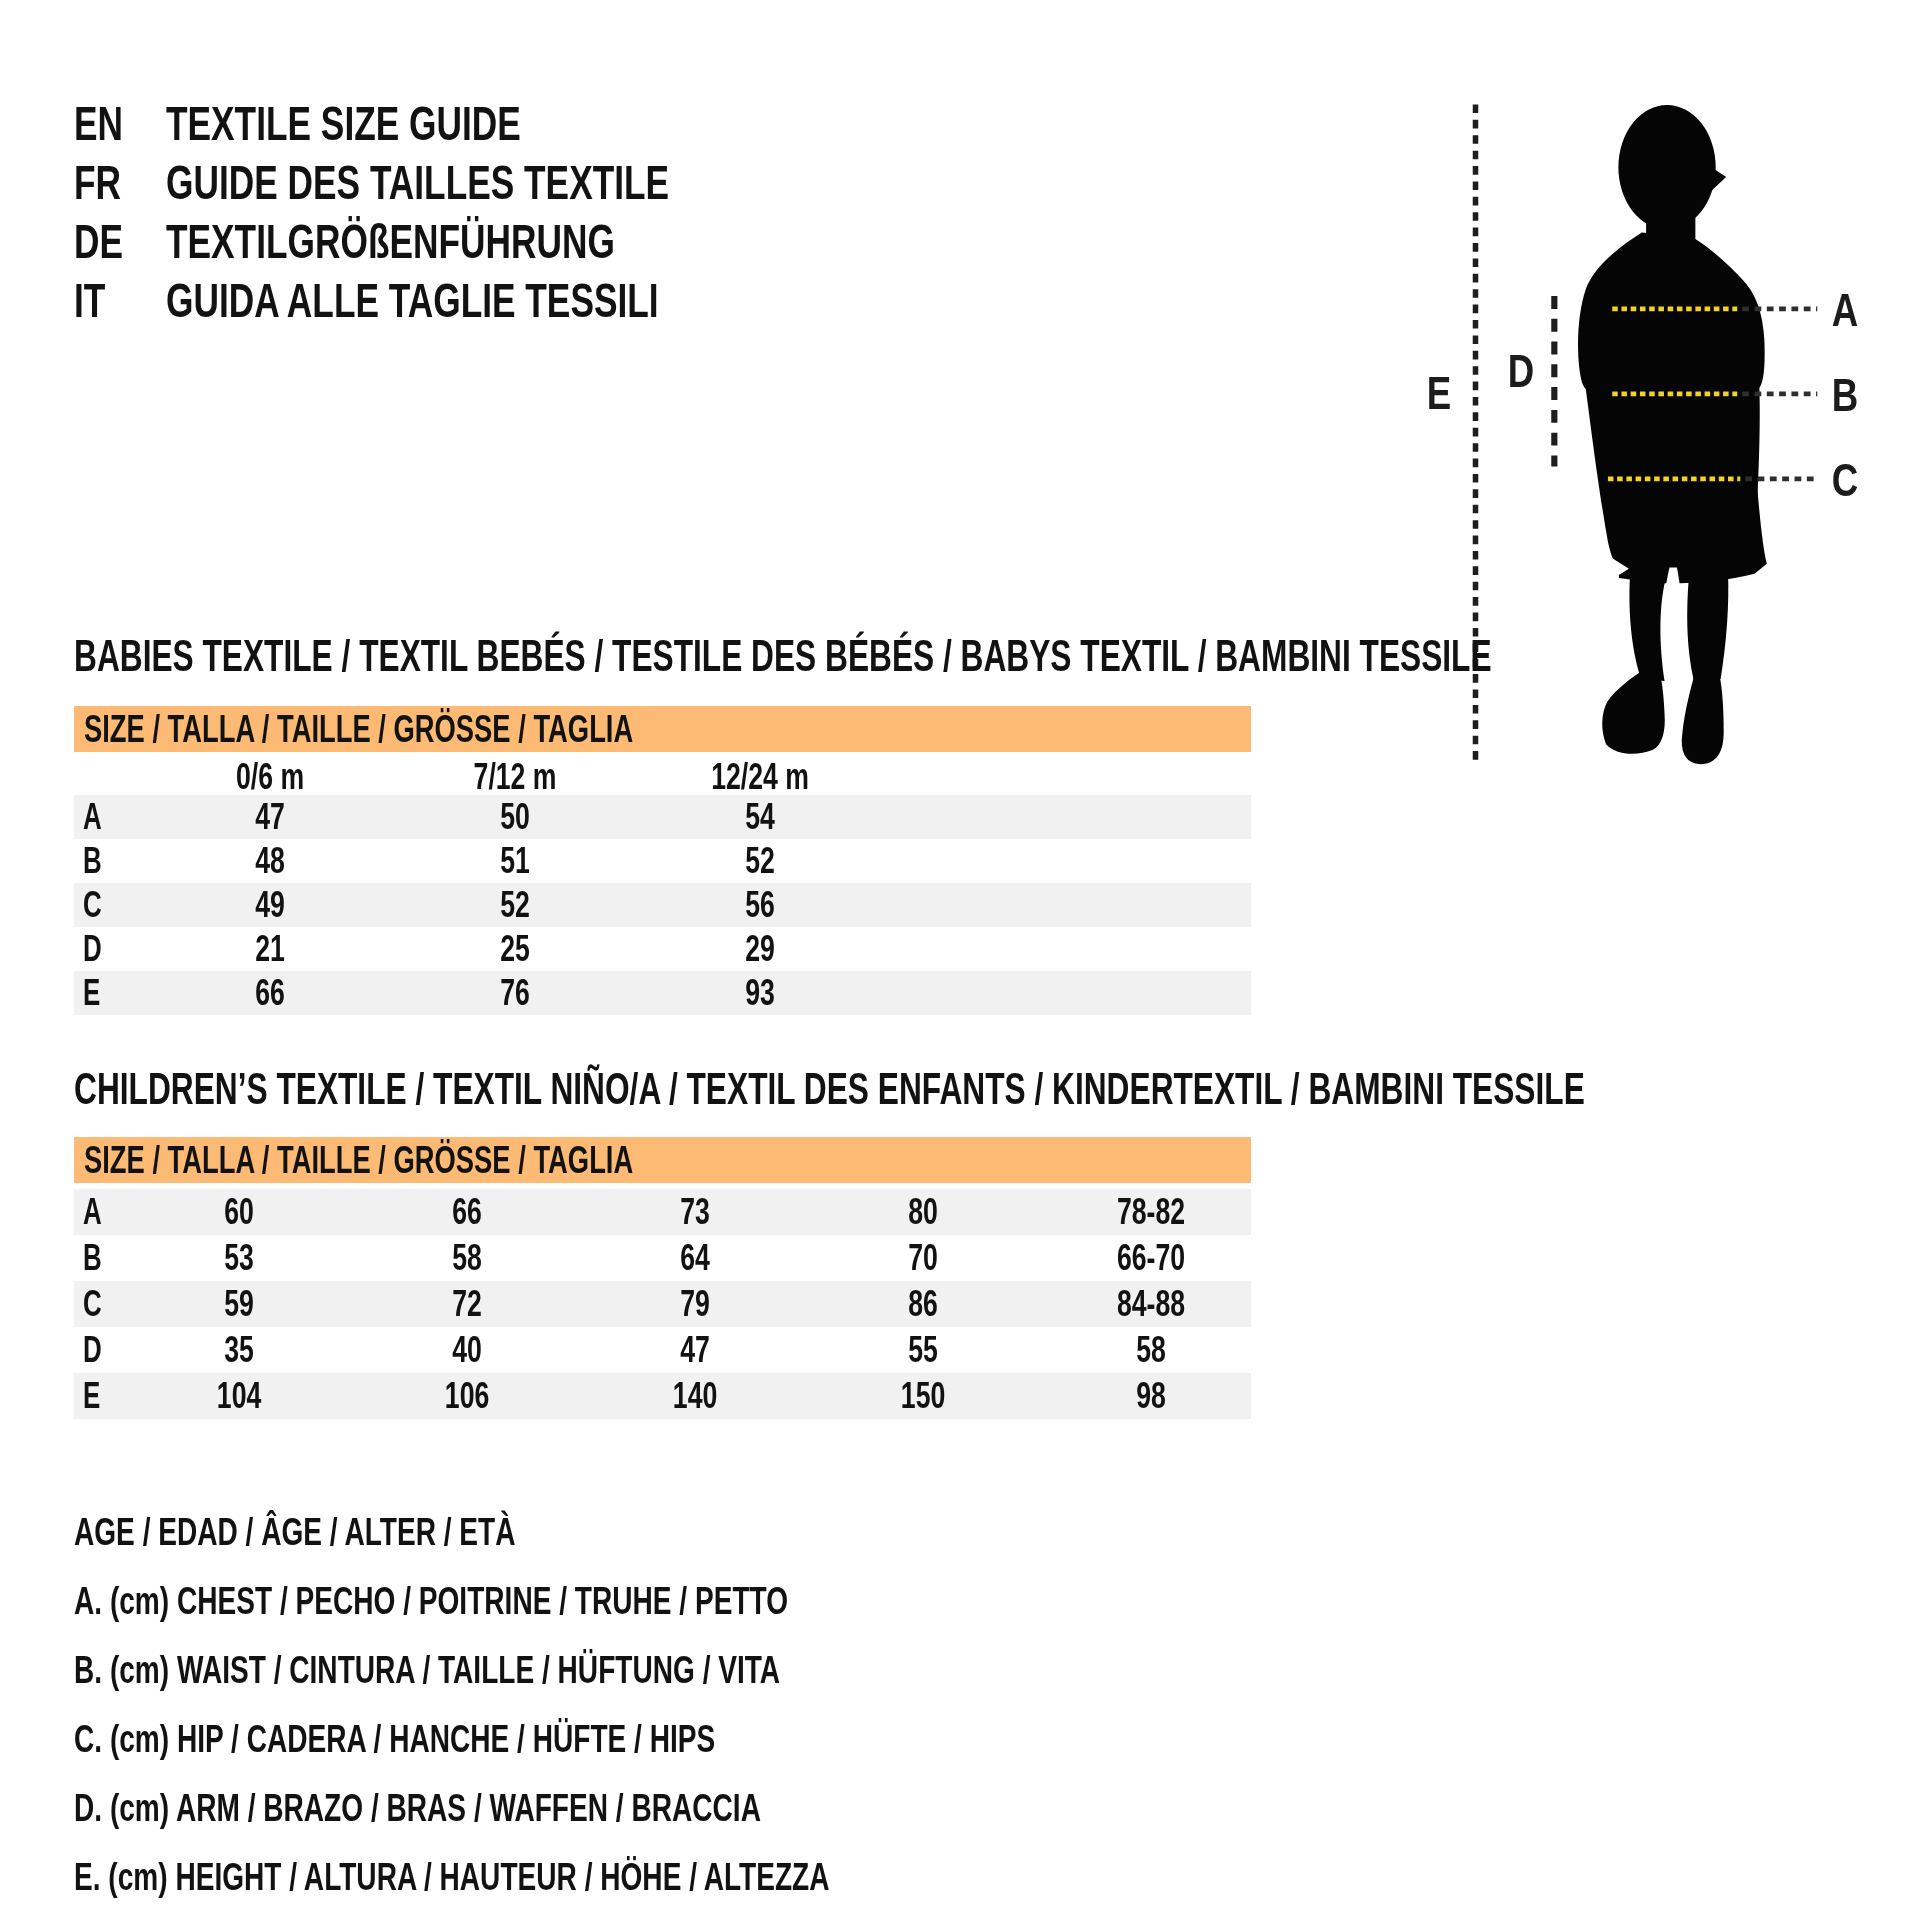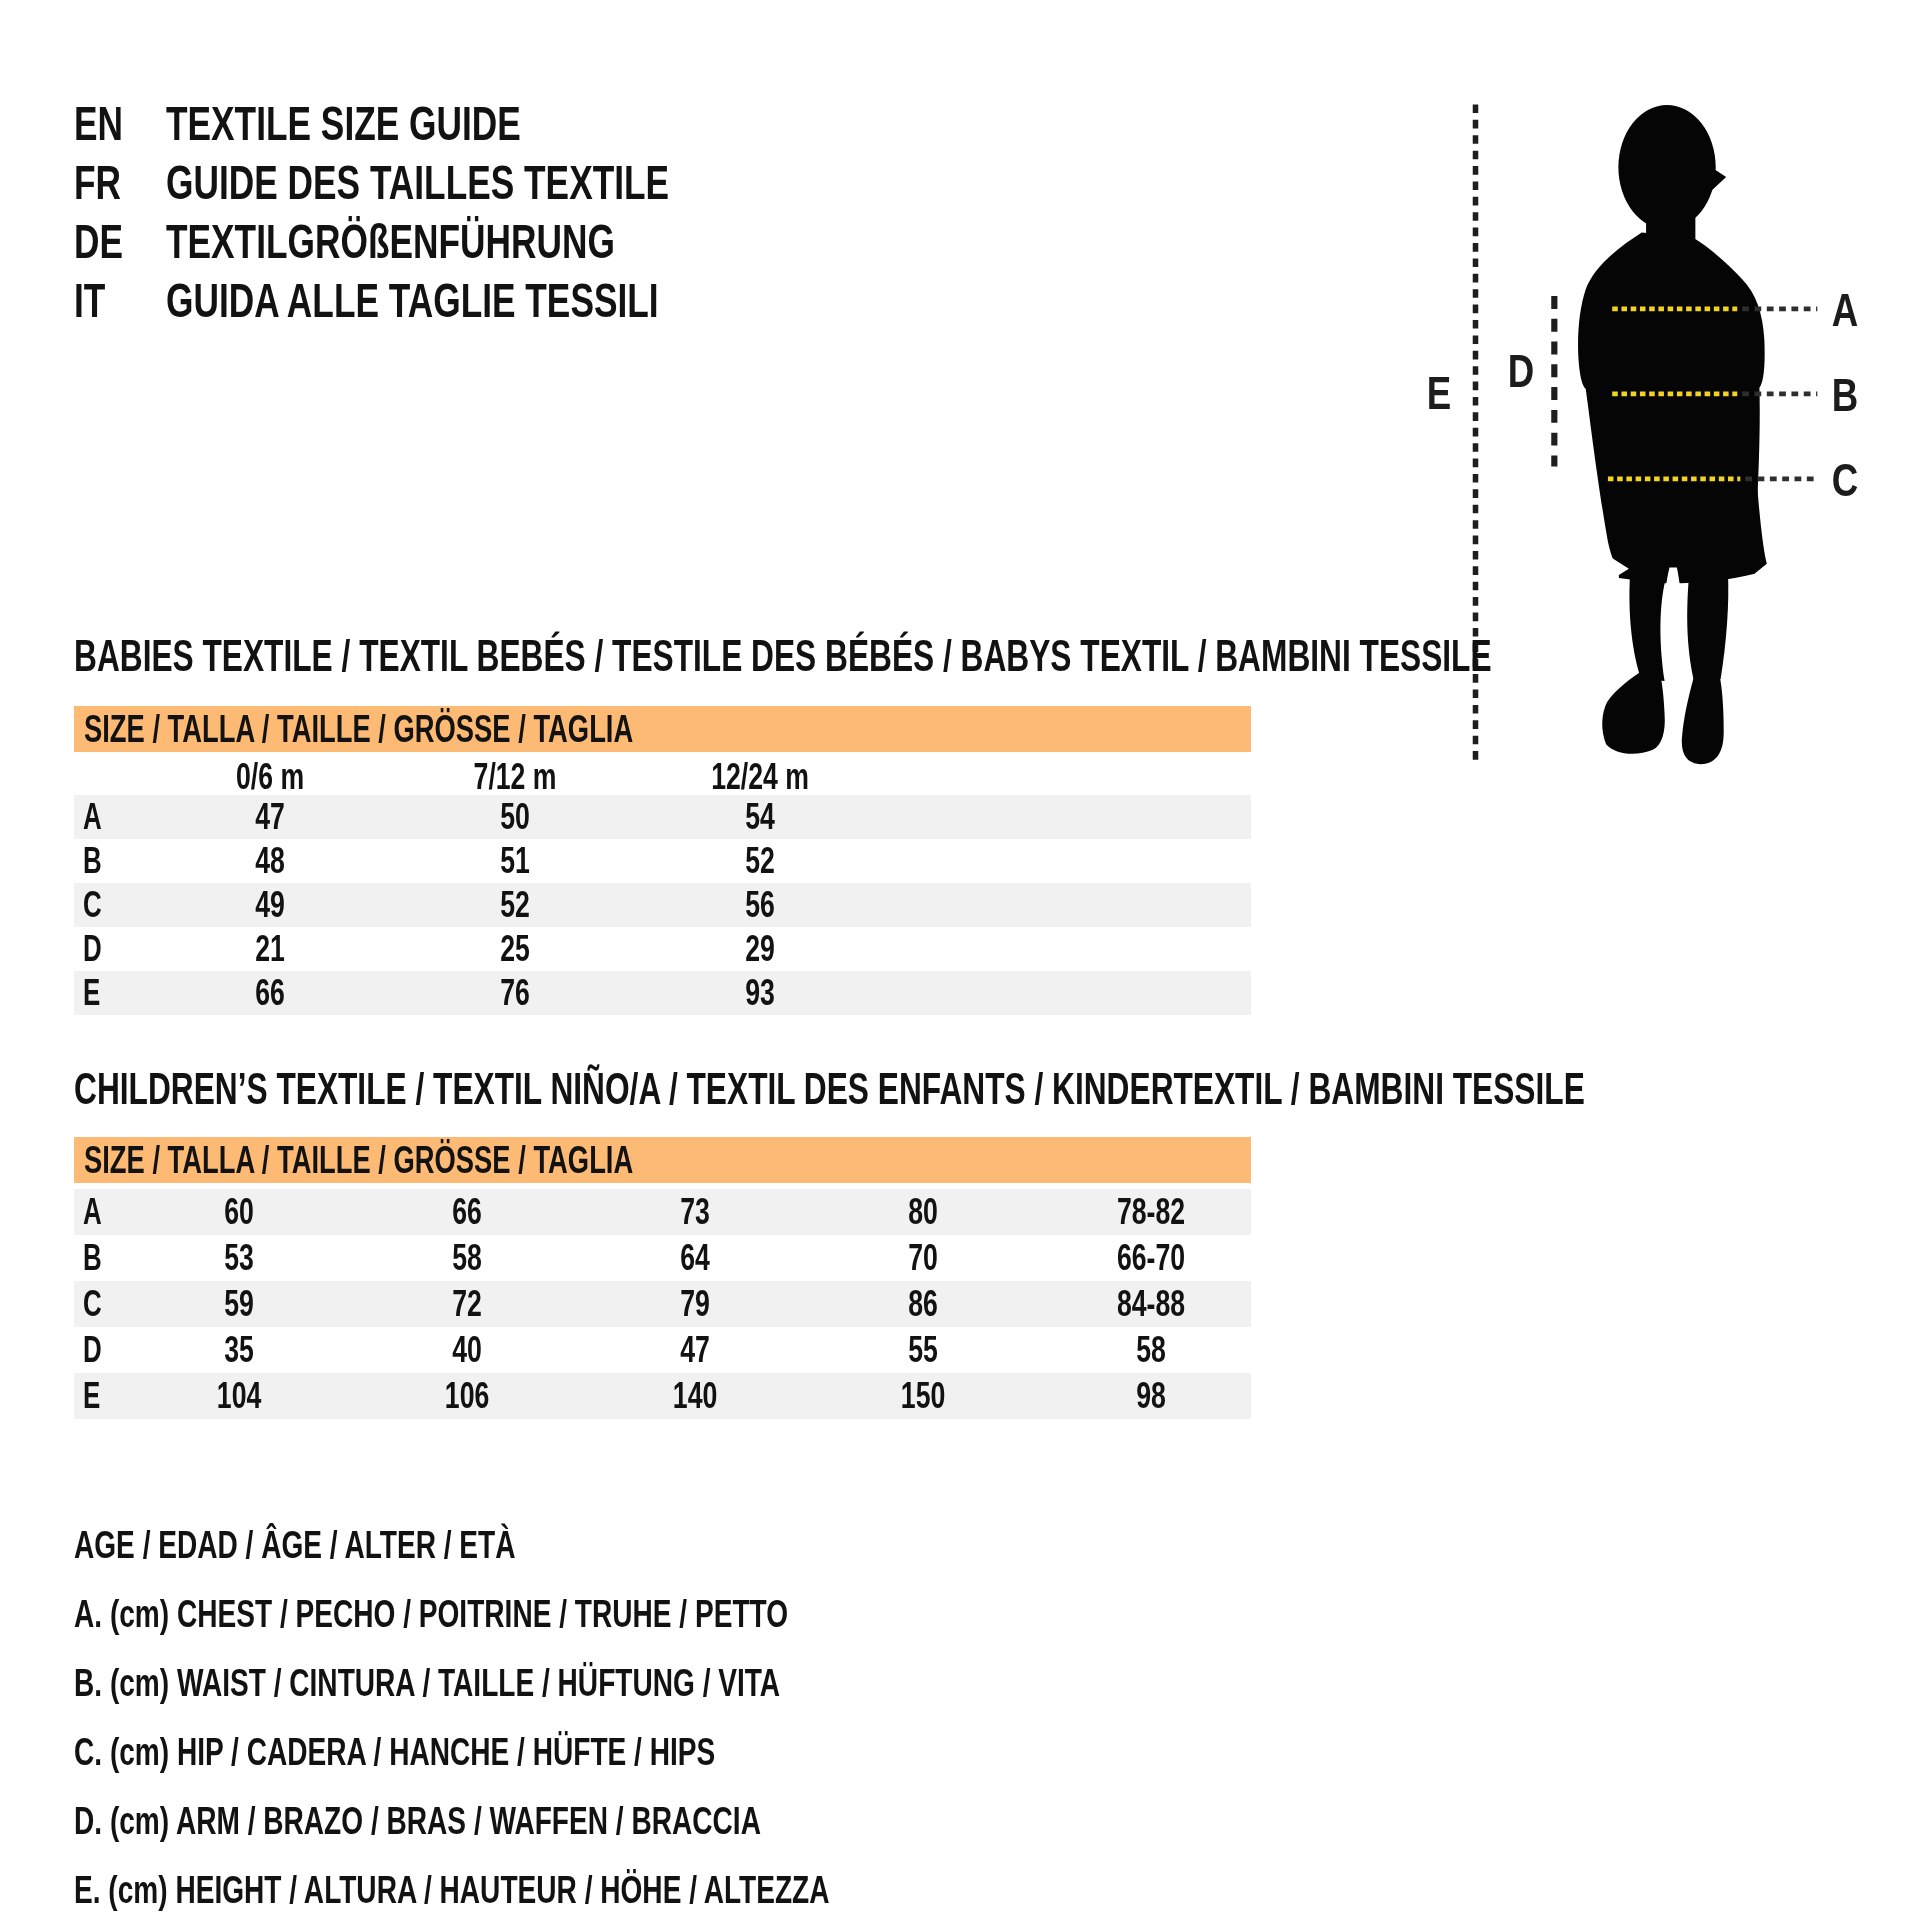--- a/index.html
+++ b/index.html
@@ -36,21 +36,21 @@
   .cell{display:flex;align-items:center;justify-content:center;
         font-size:36px;font-weight:700;}
   .cell.letter{justify-content:flex-start;padding-left:9.2px;box-sizing:border-box;}
   #babies-table .cell.letter{width:59px;}
   #babies-table .cell.val{width:216px;}
   #children-table .cell.letter{width:40px;}
   #children-table .cell.val{width:228px;}
 
   
   #legend-block{position:absolute;left:74px;top:1510px;}
-  .legend-row{display:flex;align-items:center;height:69px;font-size:39px;font-weight:700;}
+  .legend-row{display:flex;height:69px;font-size:39px;font-weight:700;}
 
   
   #figure-block{position:absolute;left:1417px;top:92px;width:505px;height:690px;}
   #figure-svg{position:absolute;left:0;top:0;}
   .figlabel{position:absolute;font-size:47px;font-weight:700;color:#1c1c1c;
             transform:translate(-50%,-50%) scaleX(0.78);white-space:nowrap;}
 </style>
 </head>
 <body>
 

